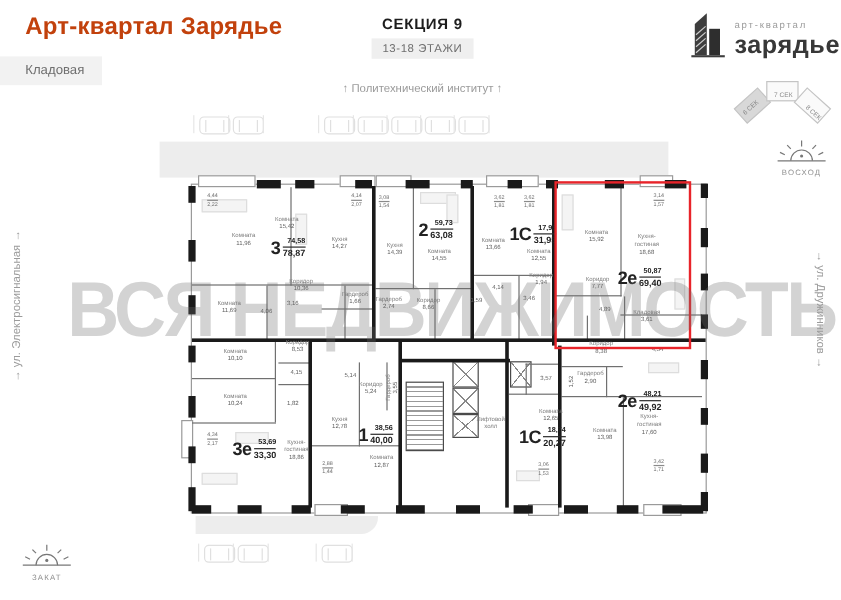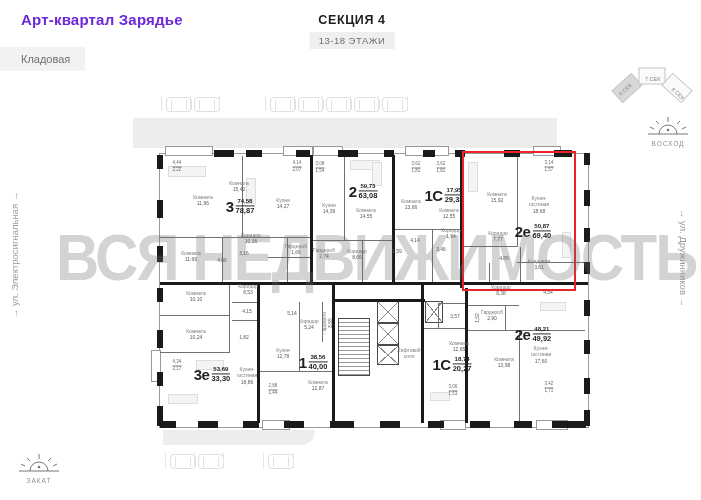--- a/index.html
+++ b/index.html
@@ -1,20 +1,20 @@
 <!DOCTYPE html>
 <html><head>
 <meta charset="utf-8">
 <style>
   html,body{margin:0;padding:0;background:#fff;}
   .page{position:relative;width:701px;height:500px;background:#fff;overflow:hidden;
         font-family:"Liberation Sans",sans-serif;}
   
   .brand{position:absolute;left:21px;top:11px;z-index:80;}
-  .brand .title{font-size:15px;font-weight:700;color:#6d28d9;letter-spacing:.2px;}
+  .brand .title{font-size:20px;font-weight:700;color:#c2410c;letter-spacing:.2px;}
   .brand .addr{font-size:10.5px;color:#8f8f8f;margin-top:3px;}
   .apt-btn{position:absolute;left:0;top:47px;background:#f2f2f2;color:#6f6f6f;font-size:11px;
            padding:6px 15px 6px 21px;cursor:pointer;z-index:80;}
   .sec-head{position:absolute;left:352px;top:13px;transform:translateX(-50%);text-align:center;z-index:80;}
   .sec-title{font-size:12.5px;font-weight:700;color:#1d1d1d;letter-spacing:.6px;}
   .floors-pill{display:inline-block;margin-top:5px;background:#efefef;color:#6f6f6f;
                font-size:9.5px;padding:3px 9px;letter-spacing:.5px;}
   .logo{position:absolute;left:576px;top:6px;display:flex;align-items:flex-end;gap:6px;z-index:80;cursor:pointer;}
   .logo-lt{font-size:8px;color:#9b9b9b;letter-spacing:1.5px;}
   .logo-lb{font-size:21px;font-weight:700;color:#383838;letter-spacing:.5px;line-height:1;margin-top:2px;}
@@ -43,21 +43,21 @@
   .stairs{position:absolute;border:1px solid #4a4a4a;z-index:15;
     background:repeating-linear-gradient(to bottom,#fff 0 3px,#999 3px 4px);}
   .room-label{position:absolute;transform:translate(-50%,-50%);text-align:center;color:#7d7d7d;
               font-size:5px;line-height:1.25;white-space:nowrap;z-index:30;}
   .room-label .ra{color:#5c5c5c;}
   .room-label.vert{transform:translate(-50%,-50%) rotate(-90deg);}
   .room-label.wrap{white-space:normal;width:30px;}
   .apt-label{position:absolute;transform:translate(-50%,-50%);display:flex;align-items:center;gap:2px;
              color:#222;z-index:32;cursor:pointer;}
   .apt-num{font-size:15px;font-weight:700;letter-spacing:-.5px;}
-  .apt-areas{display:flex;flex-direction:column;line-height:1.2;font-weight:700;text-align:center;}
+  .apt-areas{display:flex;flex-direction:column;line-height:1.2;font-weight:700;text-align:right;}
   .a-top{font-size:6px;border-bottom:1px solid #2a2a2a;}
   .a-bot{font-size:7.5px;}
   .balc{position:absolute;transform:translate(-50%,-50%);display:flex;flex-direction:column;align-items:center;
         font-size:4.5px;color:#6c6c6c;line-height:1.35;z-index:30;}
   .balc span:first-child{border-bottom:.5px solid #8a8a8a;}
   .hl-box{position:absolute;border:2px solid #e8242a;z-index:40;cursor:pointer;}
   .core-label{position:absolute;transform:translate(-50%,-50%);width:28px;text-align:center;
               font-size:5px;color:#7d7d7d;line-height:1.25;z-index:30;}
   .watermark{position:absolute;left:56px;top:221px;font-size:60px;font-weight:700;letter-spacing:-2px;
              color:rgba(110,110,110,.30);white-space:nowrap;z-index:60;transform:scaleY(1.08);
@@ -66,24 +66,40 @@
 </head>
 <body>
 
 <div class="page">
 
   <div class="brand">
     <div class="title">Арт-квартал Зарядье</div>
   </div>
   <div class="apt-btn">Кладовая</div>
   <div class="sec-head">
-    <div class="sec-title">СЕКЦИЯ 4</div>
+    <div class="sec-title">СЕКЦИЯ 9</div>
     <div class="floors-pill">13-18 ЭТАЖИ</div>
   </div>
-
+  <div class="logo">
+    <svg width="30" height="42" viewBox="0 0 30 42">
+      <polygon points="3,40 3,14 13,5 13,40" fill="#3d3d3d"></polygon>
+      <line x1="4" y1="38" x2="12" y2="31" stroke="#fff" stroke-width="1" opacity=".75"></line>
+      <line x1="4" y1="33" x2="12" y2="26" stroke="#fff" stroke-width="1" opacity=".75"></line>
+      <line x1="4" y1="28" x2="12" y2="21" stroke="#fff" stroke-width="1" opacity=".75"></line>
+      <line x1="4" y1="23" x2="12" y2="16" stroke="#fff" stroke-width="1" opacity=".75"></line>
+      <rect x="15" y="18" width="9" height="22" fill="#2e2e2e"></rect>
+      <rect x="0" y="40" width="28" height="2" fill="#3d3d3d"></rect>
+    </svg>
+    <div>
+      <div class="logo-lt">арт-квартал</div>
+      <div class="logo-lb">зарядье</div>
+    </div>
+  </div>
+
+  <div class="street top">↑ Политехнический институт ↑</div>
   <div class="street left">→ ул. Электросигнальная →</div>
   <div class="street right">→ ул. Дружинников →</div>
 
   <svg class="fan" width="90" height="50" viewBox="0 0 90 50">
     <rect x="6" y="18" width="26" height="16" transform="rotate(-42 19 26)" fill="#d8d8d8" stroke="#c4c4c4"></rect>
     <rect x="31" y="6" width="26" height="16" fill="#fafafa" stroke="#c4c4c4"></rect>
     <rect x="56" y="18" width="26" height="16" transform="rotate(42 69 26)" fill="#fafafa" stroke="#c4c4c4"></rect>
     <text x="13" y="34" font-size="5.5" fill="#8a8a8a" transform="rotate(-42 13 34)">6 СЕК</text>
     <text x="37" y="19" font-size="5.5" fill="#8a8a8a">7 СЕК</text>
     <text x="63" y="28" font-size="5.5" fill="#8a8a8a" transform="rotate(42 63 28)">8 СЕК</text>
@@ -285,21 +301,21 @@
       <div class="room-label" style="left: 397px; top: 251px;">
         <div class="ra">1,59</div>
       </div>
       <div class="room-label" style="left: 415px; top: 240px;">
         <div class="ra">4,14</div>
       </div>
       <div class="apt-label" style="left: 444px; top: 196px;">
         <span class="apt-num">1С</span>
         <span class="apt-areas">
           <span class="a-top">17,95</span>
-          <span class="a-bot">29,33</span>
+          <span class="a-bot">31,95</span>
         </span>
       </div>
       <div class="room-label" style="left: 449px; top: 213px;">
         <div class="rn">Комната</div>
         <div class="ra">12,55</div>
       </div>
       <div class="room-label" style="left: 451px; top: 233px;">
         <div class="rn">Коридор</div>
         <div class="ra">1,94</div>
       </div>

